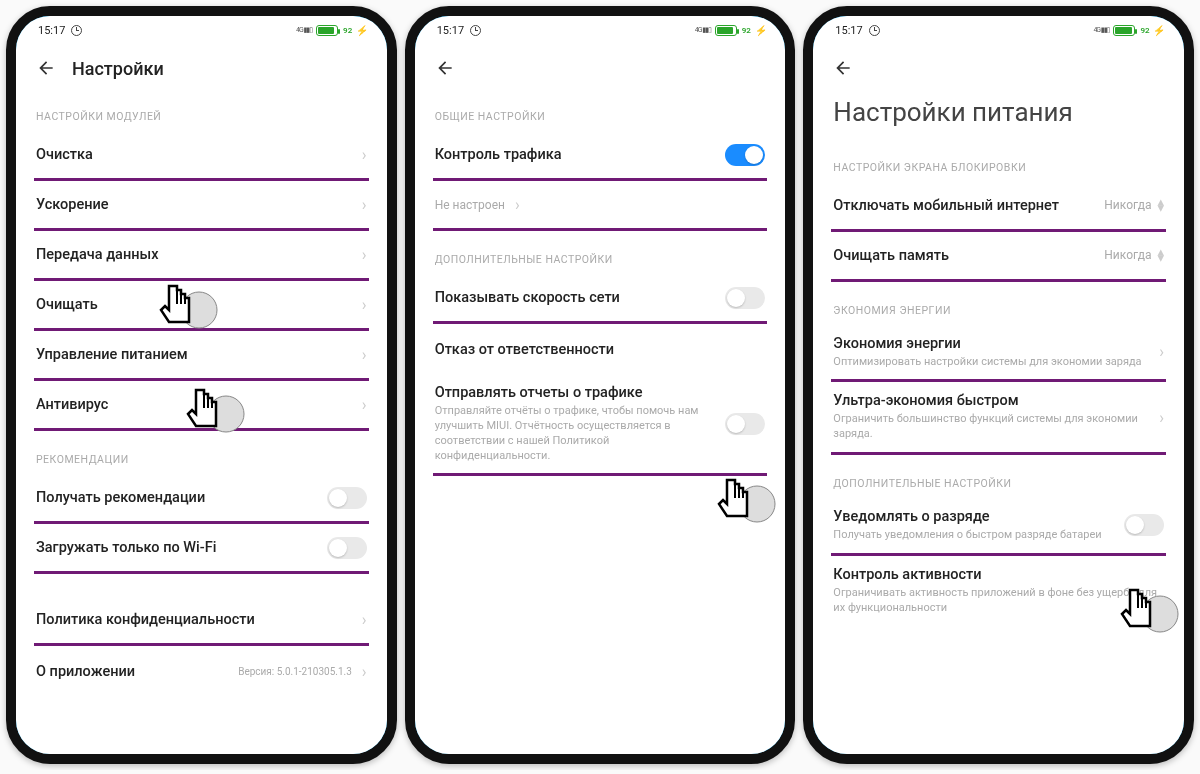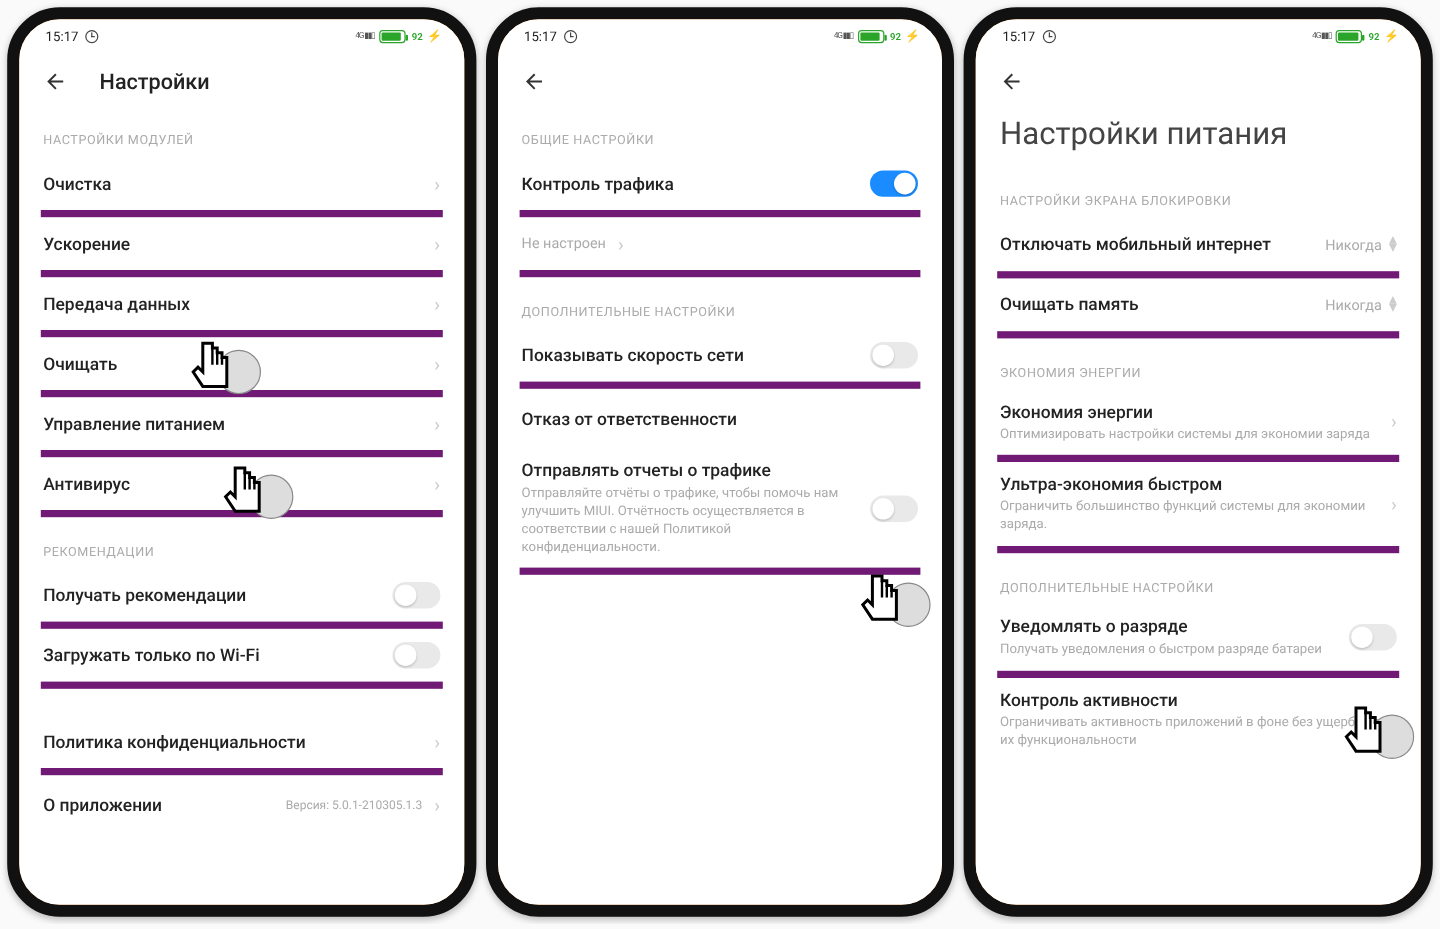--- a/index.html
+++ b/index.html
@@ -5,21 +5,21 @@
   * { box-sizing: border-box; margin: 0; padding: 0; }
   body {
     background: #fafafa;
     font-family: -apple-system, BlinkMacSystemFont, "Segoe UI", Roboto, Arial, sans-serif;
     display: flex;
     gap: 8px;
     padding: 6px;
   }
   .phone {
     flex: 1;
-    background: #fdba74;
+    background: #0ea5e9;
     border: 10px solid #111;
     border-radius: 44px;
     box-shadow: 0 2px 6px rgba(0,0,0,.25);
     overflow: hidden;
     position: relative;
     height: 758px;
     display: flex;
     flex-direction: column;
   }
   .screen {
@@ -60,21 +60,21 @@
     padding: 12px 14px 4px 14px;
   }
   .back-arrow {
     width: 32px; height: 32px; display:flex; align-items:center; justify-content:center;
     cursor: pointer;
   }
   .header-title {
     font-size: 18px;
     font-weight: 500;
     color: #222;
-    margin-left: 21px;
+    margin-left: 10px;
   }
   .big-title {
     font-size: 26px;
     font-weight: 400;
     color: #444;
     padding: 8px 20px 10px 20px;
     line-height: 1.25;
   }
   .content {
     flex:1;
@@ -85,21 +85,21 @@
     font-size: 10.5px;
     letter-spacing: 0.5px;
     color: #aaa;
     text-transform: uppercase;
     margin: 22px 2px 8px 2px;
   }
   .row {
     display: flex;
     align-items: center;
     min-height: 50px;
-    border-bottom: 6px solid #701a75;
+    border-bottom: 3px solid #701a75;
     padding: 10px 2px;
     cursor: pointer;
   }
   .row.no-border { border-bottom: none; }
   .row-main { flex: 1; }
   .row-title { font-size: 14.5px; color: #222; font-weight: 500; }
   .row-sub { font-size: 11px; color: #aaa; line-height: 1.35; margin-top: 3px; }
   .row-right {
     display: flex; align-items: center; gap: 6px;
     font-size: 12px; color: #aaa;

